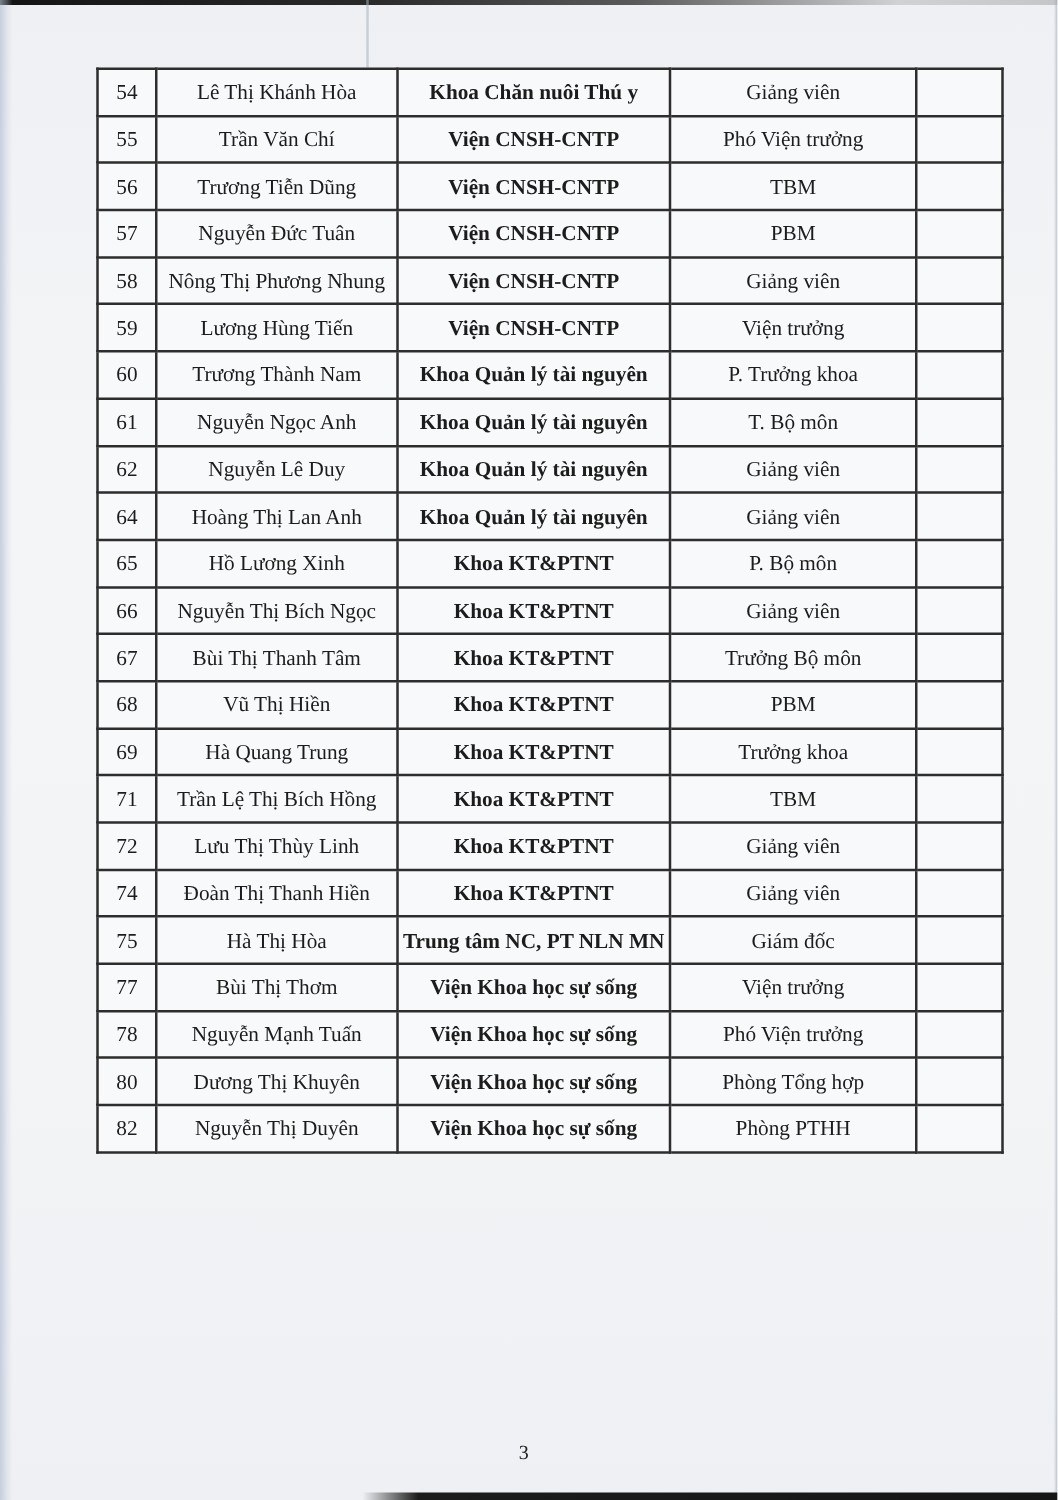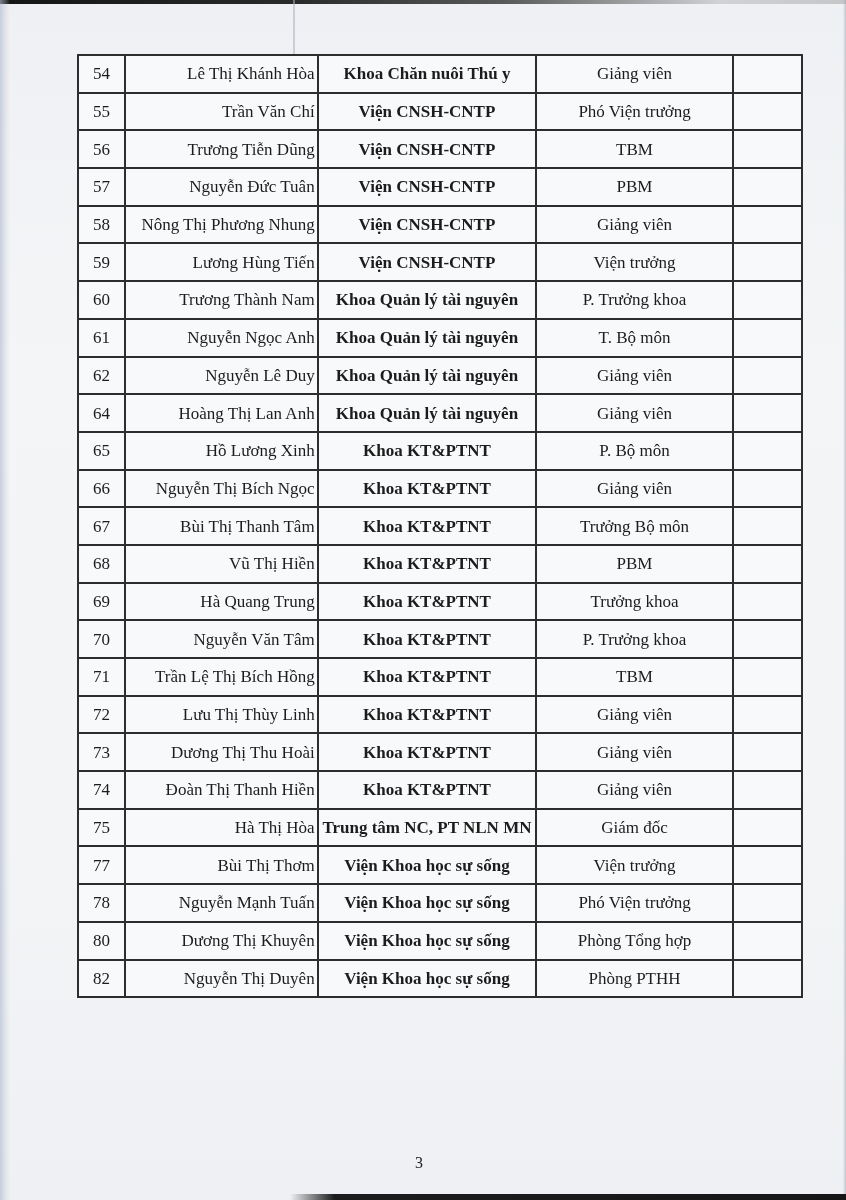--- a/index.html
+++ b/index.html
@@ -61,21 +61,21 @@
     border: 2px solid #2d2d2d;
     padding: 0 2px;
     font-size: 17px;
     line-height: 1.12;
     color: #1c1c1c;
     vertical-align: middle;
     overflow: hidden;
   }
   table.staff-table tr { height: 37.7px; }
   td.c0 { text-align: center; }
-  td.c1 { text-align: right; padding-left: 5px; }
+  td.c1 { text-align: center; padding-left: 5px; }
   td.c2 { text-align: center; font-weight: bold; }
   td.c3 { text-align: center; }
   td.c4 { text-align: center; }
   .page-number {
     position: absolute;
     left: 79px;
     top: 1154px;
     width: 680px;
     text-align: center;
     font-size: 16px;
@@ -200,43 +200,29 @@
           <td class="c4"></td>
         </tr>
         <tr>
           <td class="c0">69</td>
           <td class="c1">Hà Quang Trung</td>
           <td class="c2">Khoa KT&amp;PTNT</td>
           <td class="c3">Trưởng khoa</td>
           <td class="c4"></td>
         </tr>
         <tr>
-          <td class="c0">70</td>
-          <td class="c1">Nguyễn Văn Tâm</td>
-          <td class="c2">Khoa KT&amp;PTNT</td>
-          <td class="c3">P. Trưởng khoa</td>
-          <td class="c4"></td>
-        </tr>
-        <tr>
           <td class="c0">71</td>
           <td class="c1">Trần Lệ Thị Bích Hồng</td>
           <td class="c2">Khoa KT&amp;PTNT</td>
           <td class="c3">TBM</td>
           <td class="c4"></td>
         </tr>
         <tr>
           <td class="c0">72</td>
           <td class="c1">Lưu Thị Thùy Linh</td>
-          <td class="c2">Khoa KT&amp;PTNT</td>
-          <td class="c3">Giảng viên</td>
-          <td class="c4"></td>
-        </tr>
-        <tr>
-          <td class="c0">73</td>
-          <td class="c1">Dương Thị Thu Hoài</td>
           <td class="c2">Khoa KT&amp;PTNT</td>
           <td class="c3">Giảng viên</td>
           <td class="c4"></td>
         </tr>
         <tr>
           <td class="c0">74</td>
           <td class="c1">Đoàn Thị Thanh Hiền</td>
           <td class="c2">Khoa KT&amp;PTNT</td>
           <td class="c3">Giảng viên</td>
           <td class="c4"></td>

